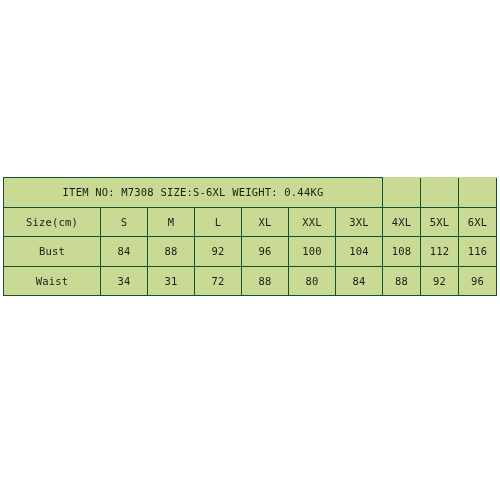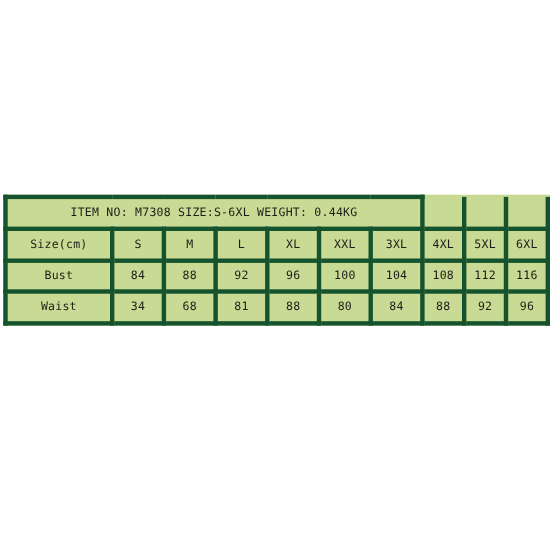--- a/index.html
+++ b/index.html
@@ -20,21 +20,21 @@
     position: absolute;
     left: 3px;
     top: 177px;
     width: 487px;
     height: 119px;
     border-collapse: collapse;
     table-layout: fixed;
     background: #c5d98f;
   }
   #size-chart td {
-    border: 4px solid #14532d;
+    border: 1px solid #14532d;
     background: #c8da93;
     color: #1e1e18;
     font-size: 10.5px;
     line-height: 1;
     text-align: center;
     vertical-align: middle;
     height: 19px;
     padding: 0 1px;
     white-space: nowrap;
     letter-spacing: 0.2px;
@@ -107,22 +107,22 @@
         <td>100</td>
         <td>104</td>
         <td>108</td>
         <td>112</td>
         <td>116</td>
       </tr>
 
       <tr>
         <td class="row-label">Waist</td>
         <td>34</td>
-        <td>68</td>
-        <td>81</td>
+        <td>31</td>
+        <td>72</td>
         <td>88</td>
         <td>80</td>
         <td>84</td>
         <td>88</td>
         <td>92</td>
         <td>96</td>
       </tr>
 
 
 

